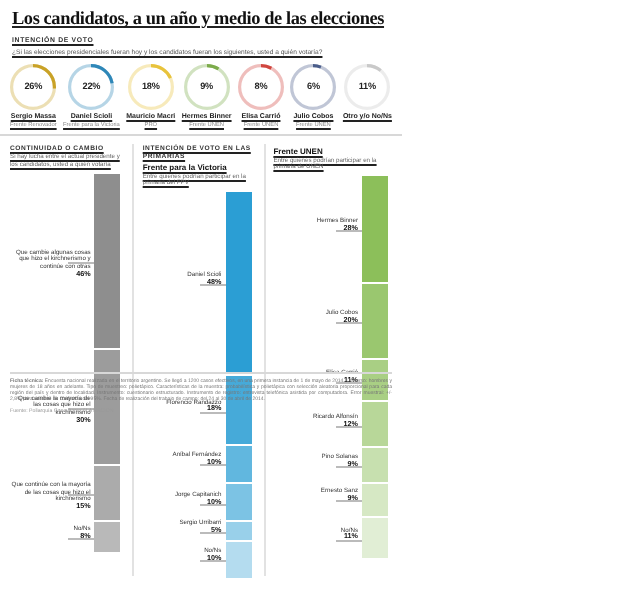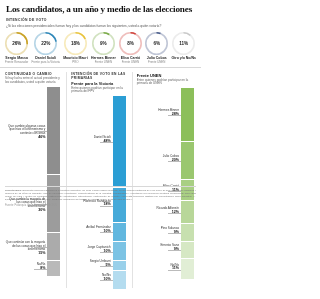--- a/index.html
+++ b/index.html
@@ -3,21 +3,21 @@
 <meta charset="utf-8">
 <style>
   html,body{margin:0;padding:0;}
   body{
     width:201px;height:299px;
     background:#ffffff;
     font-family:"Liberation Sans", sans-serif;
     color:#222;
     overflow:hidden;
   }
-  .page{position:relative;width:201px;height:211px;padding:0;box-sizing:border-box;}
+  .page{position:relative;width:201px;height:211px;padding:0;box-sizing:border-box;text-decoration:underline;}
 
   
   .head{padding:4px 6px 0 6px;}
   .title{
     font-family:"Liberation Serif", serif;
     font-weight:bold;
     font-size:9.2px;
     line-height:10px;
     letter-spacing:-0.2px;
     color:#111;

